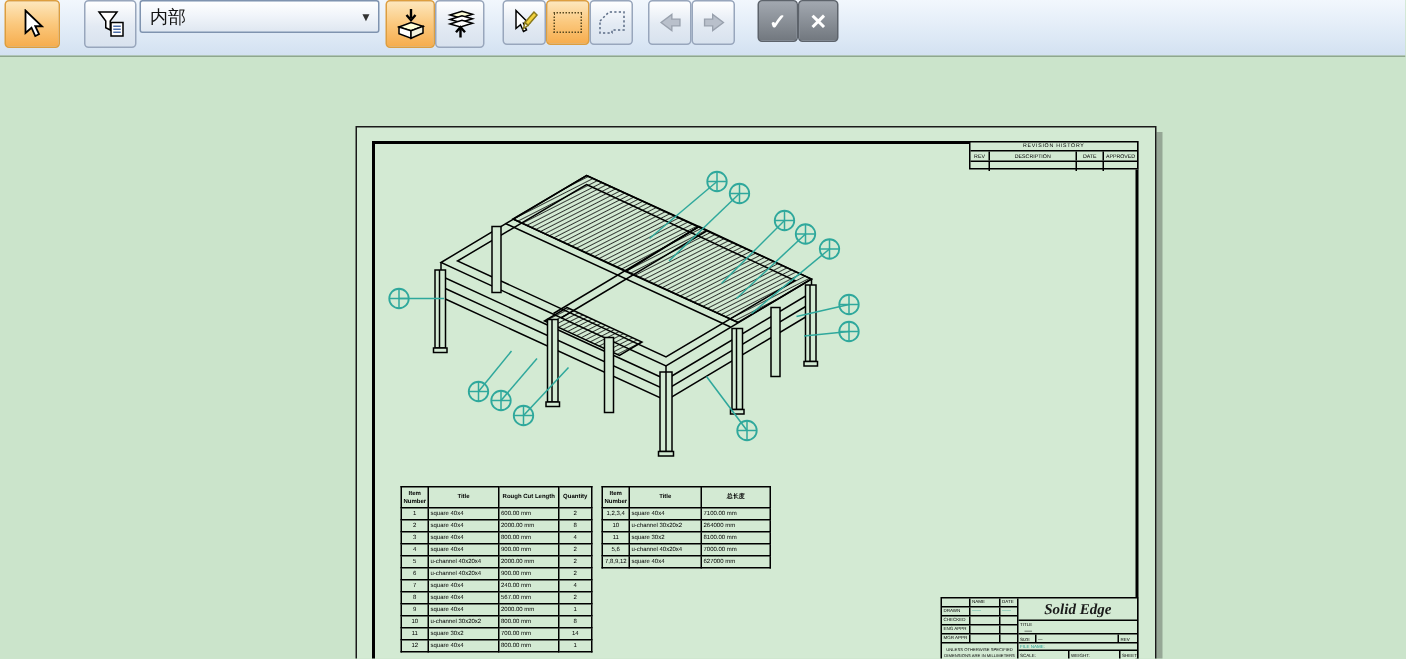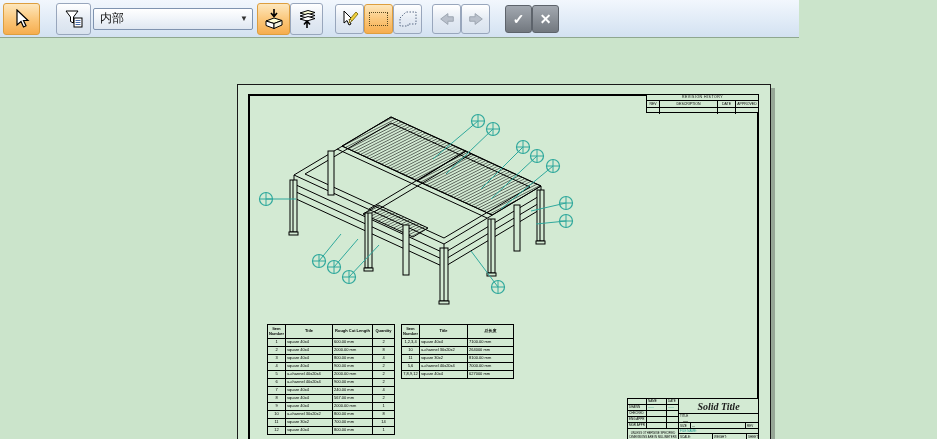--- a/index.html
+++ b/index.html
@@ -1,22 +1,22 @@
 <!DOCTYPE html>
 <html><head>
 <meta charset="utf-8">
 <style>
   html,body{margin:0;padding:0;}
   body{width:937px;height:439px;overflow:hidden;background:#cbe4cb;
        font-family:"Liberation Sans",sans-serif;position:relative;}
 
   
-  .toolbar{position:absolute;left:0;top:0;width:799px;height:38px;
+  .toolbar{position:absolute;left:0;top:0;width:937px;height:38px;
     background:linear-gradient(#f2f7fd,#dce8f5 70%,#d3e1f1);
-    border-bottom:1px solid #8fa78f;display:flex;align-items:center;box-sizing:border-box;}
+    border-bottom:1px solid #8fa78f;display:flex;box-sizing:border-box;}
   .tbtn{height:30px;width:29px;border:1px solid #98a6bc;border-radius:3px;
     background:linear-gradient(#ffffff,#e3eaf3 55%,#d8e2ee);
     display:flex;align-items:center;justify-content:center;box-sizing:border-box;flex:none;}
   .tbtn.big{width:37px;height:32px;}
   .tbtn.active{background:linear-gradient(#fde7bd,#fbc87d 50%,#f6ad4e);border-color:#dd9e3f;}
   .tbtn.dark{background:linear-gradient(#a2a8b0,#72787f);border-color:#5d636b;width:27px;}
   .tbtn .glyph{font-size:14px;font-weight:bold;color:#fff;line-height:1;}
   .combo{height:22px;width:160px;border:1px solid #7f93af;border-radius:2px;
     background:linear-gradient(#ffffff,#f1f5fa 45%,#dfe7f1);display:flex;align-items:center;
     justify-content:space-between;box-sizing:border-box;padding:0 4px 0 6px;}
@@ -472,21 +472,21 @@
           <div class="s-name"></div>
             <div class="s-date"></div>
         </div>
         <div class="note">
           <div>UNLESS OTHERWISE SPECIFIED</div>
           <div>DIMENSIONS ARE IN MILLIMETERS</div>
 
         </div>
       </div>
       <div class="tb-right">
-        <div class="logo">Solid Title</div>
+        <div class="logo">Solid Edge</div>
         <div class="trow t-title">
           <span class="lab">TITLE</span>
           <span class="val">—</span>
         </div>
         <div class="trow dwg">
           <div class="d-size">SIZE</div>
           <div class="d-no">—</div>
           <div class="d-rev">REV</div>
         </div>
         <div class="frow teal">FILE NAME:</div>

